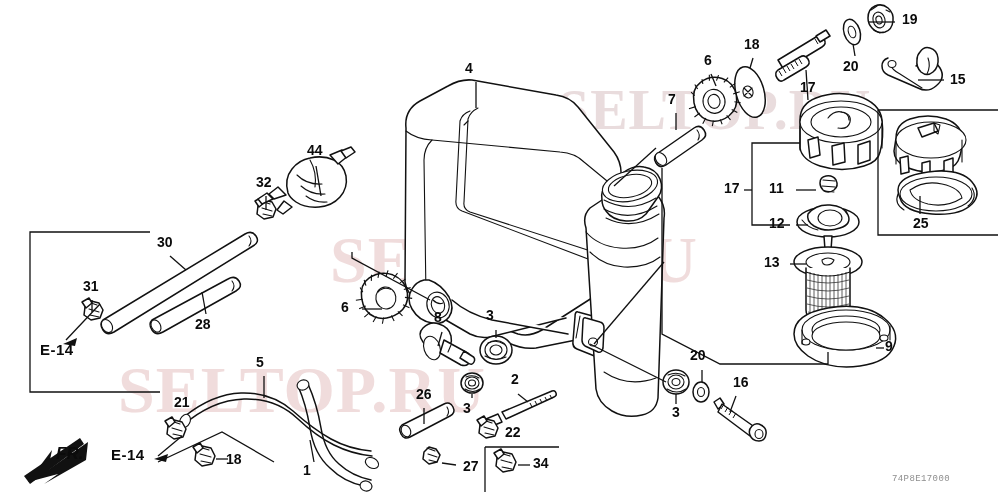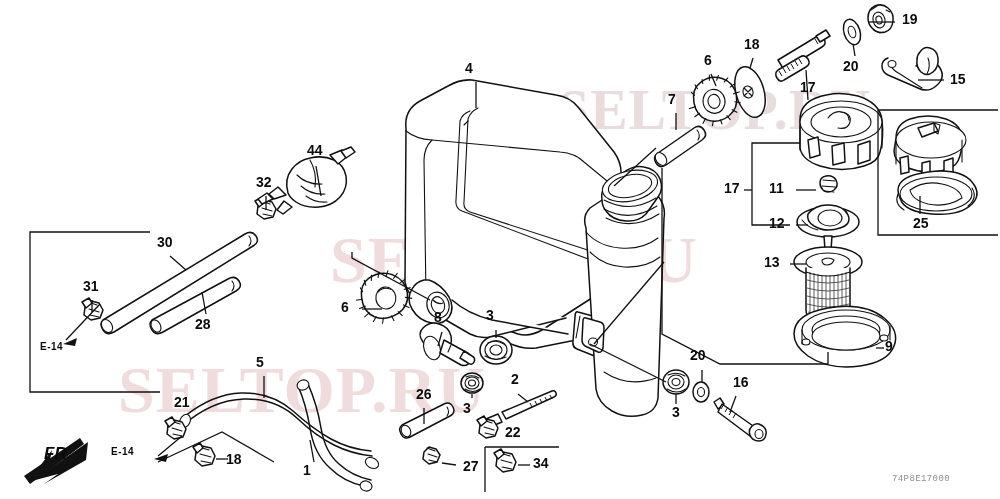--- a/index.html
+++ b/index.html
@@ -8,22 +8,22 @@
   #stage{position:relative;width:1000px;height:499px;background:#fff;overflow:hidden;}
   #art{position:absolute;left:0;top:0;width:1000px;height:499px;}
   .wm{position:absolute;font-family:"Liberation Serif",serif;font-weight:700;white-space:nowrap;
       pointer-events:none;user-select:none;}
   .wm1{left:558px;top:78px;font-size:56px;color:#e9dcdd;letter-spacing:1px;}
   .wm2{left:330px;top:222px;font-size:66px;color:#f0dcdc;letter-spacing:1px;}
   .wm3{left:118px;top:352px;font-size:66px;color:#f0dcdc;letter-spacing:1px;}
   .lbl{position:absolute;font-family:"Liberation Sans",sans-serif;font-weight:700;
        color:#0b0b0b;white-space:nowrap;user-select:none;}
   .n{font-size:14px;}
-  .e14{font-size:10px;letter-spacing:0.5px;}
-  .frtxt{font-size:17px;font-style:italic;}
+  .e14{font-size:15px;letter-spacing:0.5px;}
+  .frtxt{font-size:17px;font-style:italic;margin-left:12px;}
   .code{position:absolute;font-family:Liberation Mono, monospace;font-size:9px;
         color:#8e8e8e;letter-spacing:.4px;white-space:nowrap;}
 </style>
 </head>
 <body>
 
 <div id="stage">
 
   <div class="wm wm1">SELTOP.RU</div>
   <div class="wm wm2">SELTOP.RU</div>

